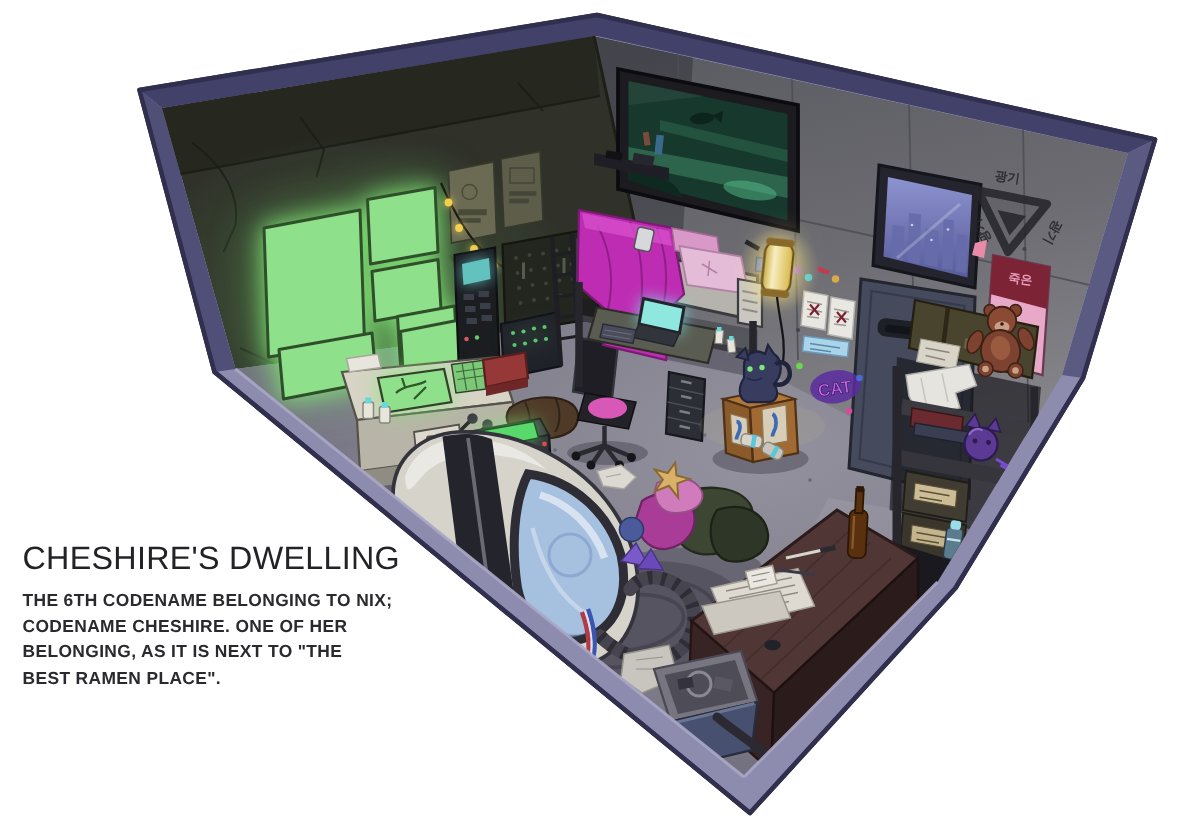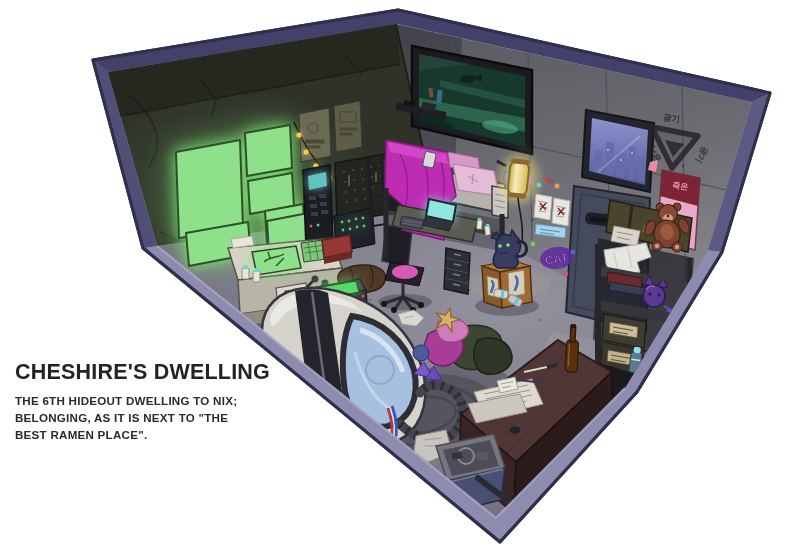--- a/index.html
+++ b/index.html
@@ -1,20 +1,20 @@
 <!DOCTYPE html>
 <html><head>
 <meta charset="utf-8">
 <style>
   html,body{margin:0;padding:0;background:#ffffff;}
   .canvas{position:relative;width:785px;height:555px;background:#ffffff;overflow:hidden;
           font-family:"Liberation Sans", sans-serif;}
   .scene{position:absolute;left:0;top:0;}
   .caption{position:absolute;left:15px;top:360px;width:270px;color:#232227;}
-  .caption h1{margin:0;font-size:21.5px;font-weight:700;letter-spacing:.2px;line-height:1.14;color:#232227;}
+  .caption h1{margin:0;font-size:21.5px;font-weight:400;letter-spacing:.2px;line-height:1.14;color:#232227;}
   .caption p{margin:7px 0 0 0;font-size:11.6px;font-weight:700;line-height:1.5;letter-spacing:.25px;color:#2a292e;}
   .caption p span{display:block;}
   .glow-green{filter:drop-shadow(0 0 7px rgba(130,230,120,.85));}
   .glow-big-green{filter:drop-shadow(0 0 14px rgba(120,225,110,.5));}
   .glow-yellow{filter:drop-shadow(0 0 8px rgba(246,224,130,.9));}
   .glow-bulb{filter:drop-shadow(0 0 3px rgba(250,220,90,.95));}
   .glow-cyan{filter:drop-shadow(0 0 5px rgba(120,230,230,.8));}
   text.kr{font-family:"DejaVu Sans", sans-serif;}
 </style>
 </head>
@@ -710,19 +710,20 @@
     <path d="M157,246 L496,518"></path>
         <path d="M496,518 L625,388"></path>
   </g>
 </svg>
 
 <div class="caption">
   <h1>
     <span>CHESHIRE'S DWELLING</span><br>
   </h1>
   <p>
-    <span>THE 6TH HIDEOUT DWELLING TO NIX;</span>
+    <span>THE 6TH CODENAME BELONGING TO NIX;</span>
+    <span>CODENAME CHESHIRE. ONE OF HER</span>
     <span>BELONGING, AS IT IS NEXT TO "THE</span>
     <span>BEST RAMEN PLACE".</span>
   </p>
 </div>
 
 </div>
 
 </body></html>

